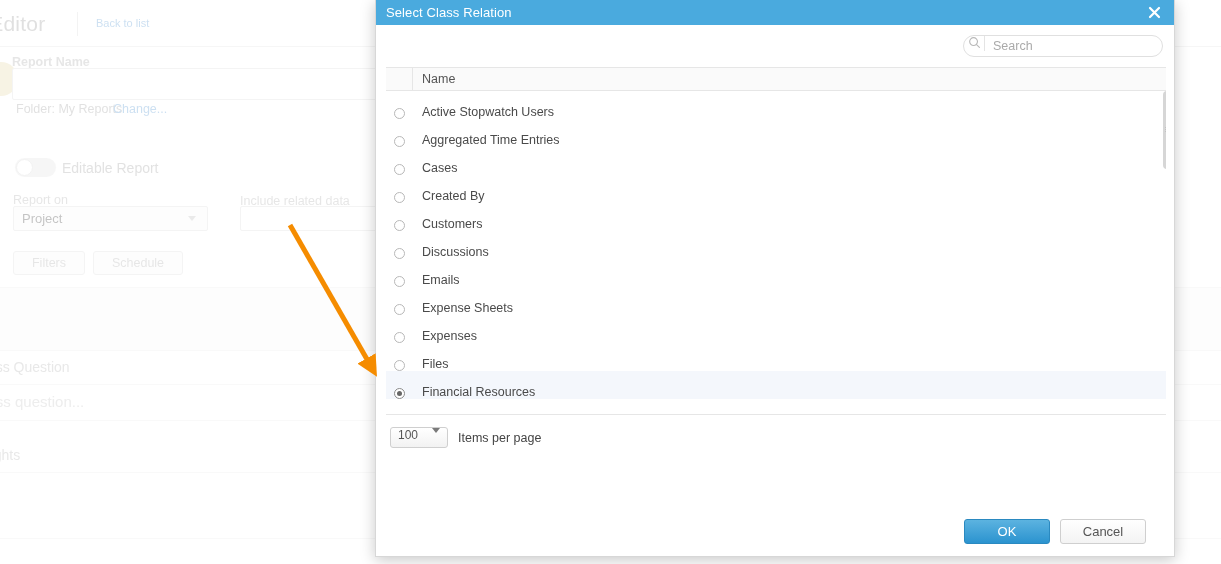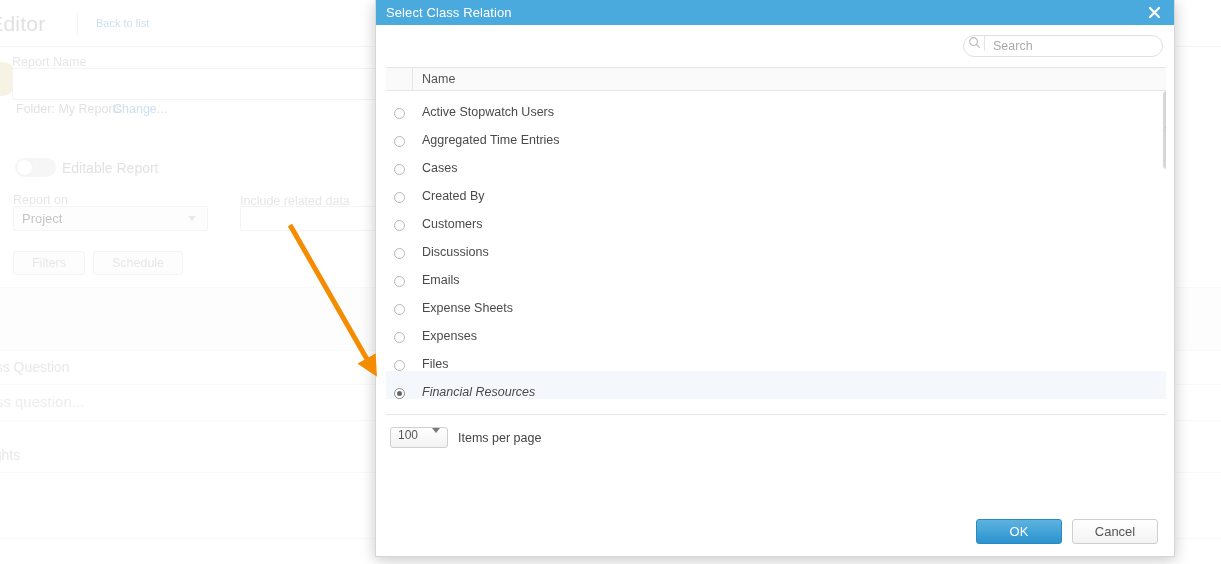--- a/index.html
+++ b/index.html
@@ -117,21 +117,21 @@
   #th-radio { width:27px; height:22px; border-right:1px solid #e6e6e6; box-sizing:border-box; }
   #th-name { padding-left:9px; font-size:12.5px; color:#555; }
 
   #list-scroll {
     position:relative; height:318px; margin:0 8px 0 10px; overflow:hidden;
   }
   .list-row {
     position:relative; display:flex; align-items:flex-end;
     height:28px; cursor:pointer; box-sizing:border-box;
   }
-  .list-row.selected { background:#f4f7fc;font-style:italic; }
+  .list-row.selected { background:#f4f7fc; }
   .radio {
     width:27px; display:flex; align-items:center; justify-content:center; flex:0 0 27px;
   }
   .radio i {
     display:block; width:11px; height:11px; border-radius:50%;
     border:1px solid #b8b8b8; background:#fff; box-sizing:border-box; position:relative;
   }
   .list-row.selected .radio i { border-color:#8a8a8a; }
   .list-row.selected .radio i:after {
     content:""; position:absolute; left:50%; top:50%; width:5px; height:5px;
@@ -149,21 +149,21 @@
     background:linear-gradient(#ffffff,#f2f2f2);
     display:flex; align-items:flex-start; justify-content:space-between;
     padding:0 7px; box-sizing:border-box; cursor:pointer;
   }
   #pager-val { font-size:12px; color:#555; }
   #pager-caret { width:0;height:0;border-left:4px solid transparent;border-right:4px solid transparent;border-top:5px solid #7a7a7a; }
   #pager-label { font-size:12.5px; color:#444; margin-left:10px; }
 
   #footer {
     position:absolute; left:0; right:0; bottom:12px;
-    display:flex; justify-content:flex-end; align-items:center; padding-right:16px;
+    display:flex; justify-content:flex-end; align-items:center; padding-right:28px;
   }
   .dlg-btn {
     height:25px; min-width:86px; border-radius:3px; font-size:13px;
     display:flex; align-items:center; justify-content:center; cursor:pointer;
     box-sizing:border-box;
   }
   #btn-ok {
     background:linear-gradient(#5cb3e0,#2b93cf);
     border:1px solid #2a89c0; color:#fff; margin-right:10px;
   }
@@ -192,21 +192,21 @@
 <div id="root">
 
   <div id="bg-app">
     <div id="bg-topbar"></div>
     <div id="bg-title">rt Editor</div>
     <div id="bg-sep"></div>
     <div id="bg-backlist">Back to list</div>
 
     <div id="bg-circle"></div>
 
-    <div class="bg-lbl" style="left:12px; top:55px;">Report Name</div>
+    <div class="bg-lbl" style="left:12px; top:55px;font-weight:bold;">Report Name</div>
     <div class="bg-input" style="left:12px; top:68px; width:600px; height:30px;"></div>
 
     <div id="bg-folder">Folder: My Reports</div>
     <div id="bg-change">Change...</div>
 
     <div id="bg-toggle"></div>
     <div id="bg-toggle-lbl">Editable Report</div>
 
     <div class="bg-lbl" style="left:13px; top:193px;">Report on</div>
     <div id="bg-select"></div>

